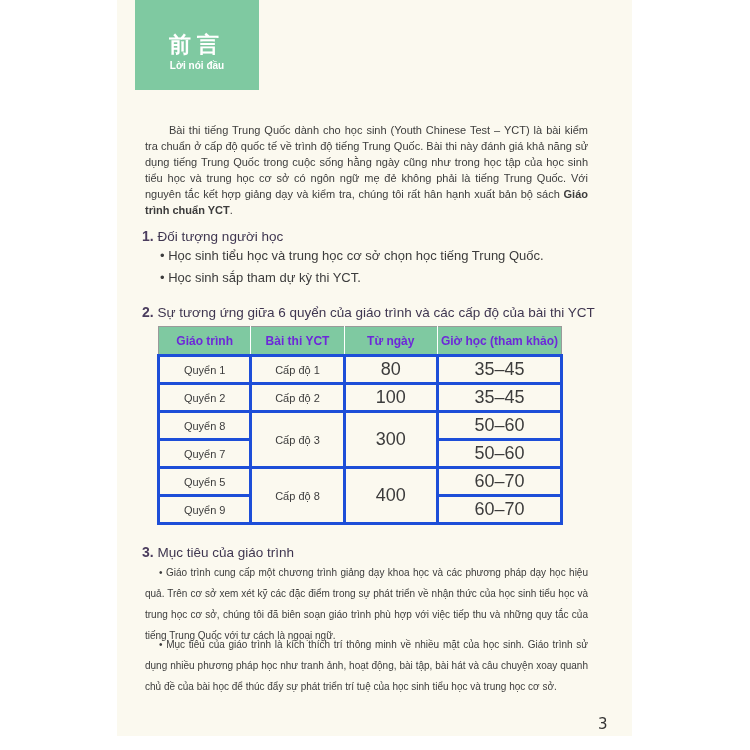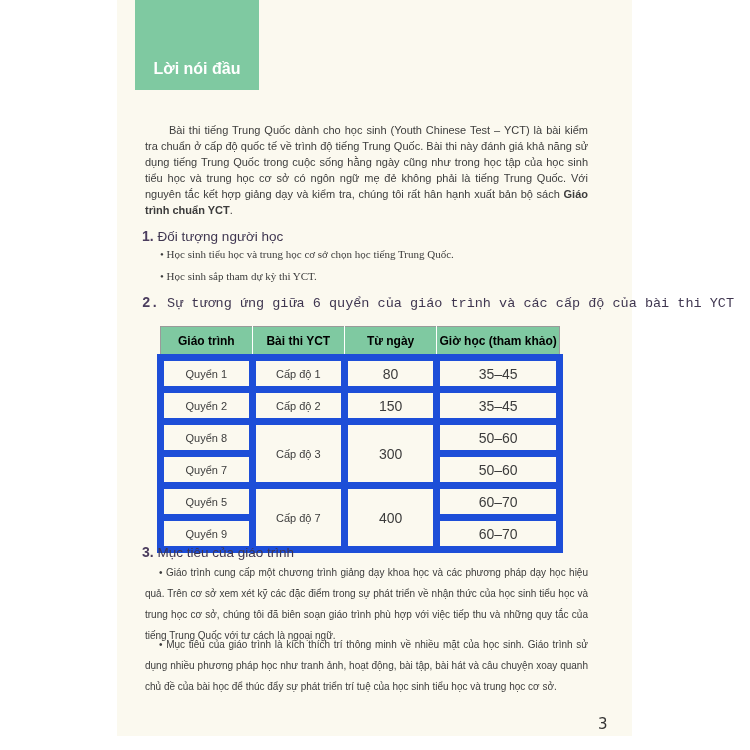--- a/index.html
+++ b/index.html
@@ -16,74 +16,75 @@
     background: #7fc9a1;
     color: #ffffff; text-align: center;
   }
   .header-box .cn {
     position: absolute; left: 0; right: 0; top: 30px;
     font-size: 22px; font-weight: bold; letter-spacing: 6px;
     font-family: "DejaVu Sans", sans-serif;
   }
   .header-box .vn {
     position: absolute; left: 0; right: 0; top: 60px;
-    font-size: 16px; font-weight: bold;
+    font-size: 10px; font-weight: bold;
     font-family: "Liberation Sans", sans-serif;
   }
   .txt {
     position: absolute; font-family: "Liberation Sans", sans-serif;
     font-size: 11px; color: #3c3c3c; line-height: 16px;
   }
   .intro { left: 145px; top: 122px; width: 443px; text-align: justify; }
   .intro .indent { display: inline-block; width: 24px; }
   .sec-title {
     position: absolute; left: 142px; font-family: "Liberation Sans", sans-serif;
     font-size: 13.5px; color: #3f3650; text-align: center;
   }
   .sec-title .num { font-weight: bold; color: #4b3d5e; font-size: 14px; }
-  .bullet { position: absolute; left: 160px; font-family: Liberation Serif, serif; font-size: 11px; color: #3c3c3c; }
+  .bullet { position: absolute; left: 160px; font-family: Liberation Sans, sans-serif; font-size: 13px; color: #3c3c3c; }
   table.yct {
     position: absolute; left: 157px; top: 326px; width: 406px;
     border-collapse: collapse; font-family: "Liberation Sans", sans-serif; font-size: 11px;
     border: 1px solid #9a9a9a; background: #fbf9ef;
   }
   table.yct th {
-    background: #7fc9a1; color: #000000; font-weight: bold; font-size: 12px;
+    background: #7fc9a1; color: #6d28d9; font-weight: bold; font-size: 12px;
     height: 27px; border-right: 1px solid #ffffff; padding: 0;
   }
   table.yct th:last-child { border-right: none; }
   table.yct td {
-    border: 7px solid #1d4ed8; text-align: center; height: 25px; padding: 0; color: #3c3c3c;
+    border: 3px solid #1d4ed8; text-align: center; height: 25px; padding: 0; color: #3c3c3c;
   }
-  table.yct td.num { font-size: 14px; }
+  table.yct td.num { font-size: 18px; }
   .goal { left: 145px; width: 443px; text-align: justify; line-height: 21px; font-size: 10px; }
   .page-number {
     position: absolute; left: 598px; top: 715px; font-family: "DejaVu Sans", sans-serif;
     font-size: 15px; color: #333333;
   }
 </style>
 </head>
 <body>
 
 <div class="page"></div>
 
 <div class="header-box">
+  <div class="cn">前言</div>
   <div class="vn">Lời nói đầu</div>
 </div>
 
 <div class="txt intro"><span class="indent"></span><span>Bài thi tiếng Trung Quốc dành cho học sinh (Youth Chinese Test – YCT) là bài kiểm tra chuẩn ở cấp độ quốc tế về trình độ tiếng Trung Quốc. Bài thi này đánh giá khả năng sử dụng tiếng Trung Quốc trong cuộc sống hằng ngày cũng như trong học tập của học sinh tiểu học và trung học cơ sở có ngôn ngữ mẹ đẻ không phải là tiếng Trung Quốc. Với nguyên tắc kết hợp giảng dạy và kiểm tra, chúng tôi rất hân hạnh xuất bản bộ sách </span><b>Giáo trình chuẩn YCT</b><span>.</span></div>
 
 <div class="sec-title" style="top:228px;">
   <span class="num">1.</span>
   <span>Đối tượng người học</span>
 </div>
 <div class="bullet" style="top:248px;">• Học sinh tiểu học và trung học cơ sở chọn học tiếng Trung Quốc.</div>
 <div class="bullet" style="top:270px;">• Học sinh sắp tham dự kỳ thi YCT.</div>
 
-<div class="sec-title" style="top:295px;font-family:Liberation Mono, monospace;">
+<div class="sec-title" style="top:304px;">
   <span class="num">2.</span>
   <span>Sự tương ứng giữa 6 quyển của giáo trình và các cấp độ của bài thi YCT</span>
 </div>
 
 <table class="yct">
   <colgroup>
     <col style="width:93px">
       <col style="width:94px">
       <col style="width:94px">
       <col style="width:125px">
@@ -99,36 +100,36 @@
   <tbody>
     <tr>
       <td>Quyển 1</td>
       <td>Cấp độ 1</td>
       <td class="num">80</td>
       <td class="num">35–45</td>
     </tr>
     <tr>
       <td>Quyển 2</td>
       <td>Cấp độ 2</td>
-      <td class="num">150</td>
+      <td class="num">100</td>
       <td class="num">35–45</td>
     </tr>
     <tr>
       <td>Quyển 8</td>
       <td rowspan="2">Cấp độ 3</td>
       <td rowspan="2" class="num">300</td>
       <td class="num">50–60</td>
     </tr>
     <tr>
       <td>Quyển 7</td>
       <td class="num">50–60</td>
     </tr>
     <tr>
       <td>Quyển 5</td>
-      <td rowspan="2">Cấp độ 7</td>
+      <td rowspan="2">Cấp độ 8</td>
       <td rowspan="2" class="num">400</td>
       <td class="num">60–70</td>
     </tr>
     <tr>
       <td>Quyển 9</td>
       <td class="num">60–70</td>
     </tr>
   </tbody>
 </table>
 

